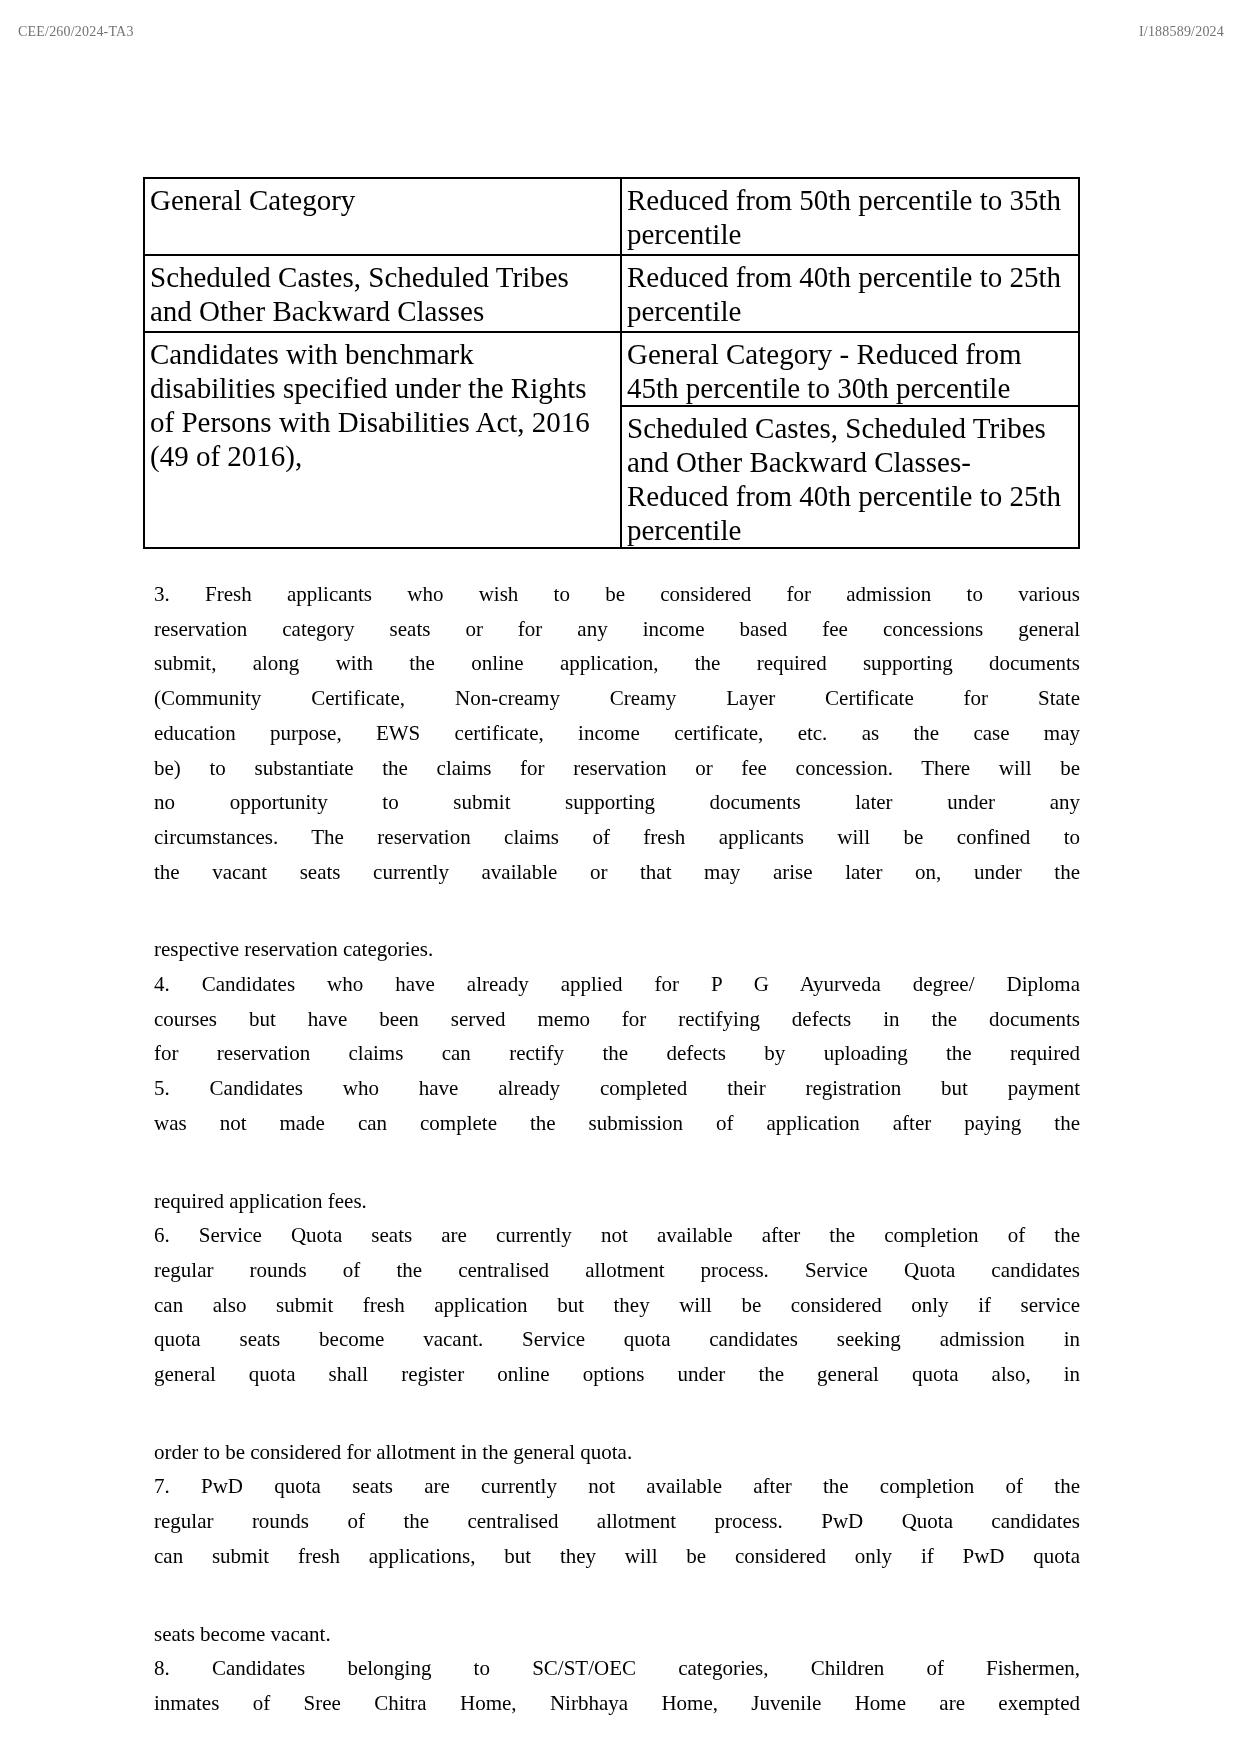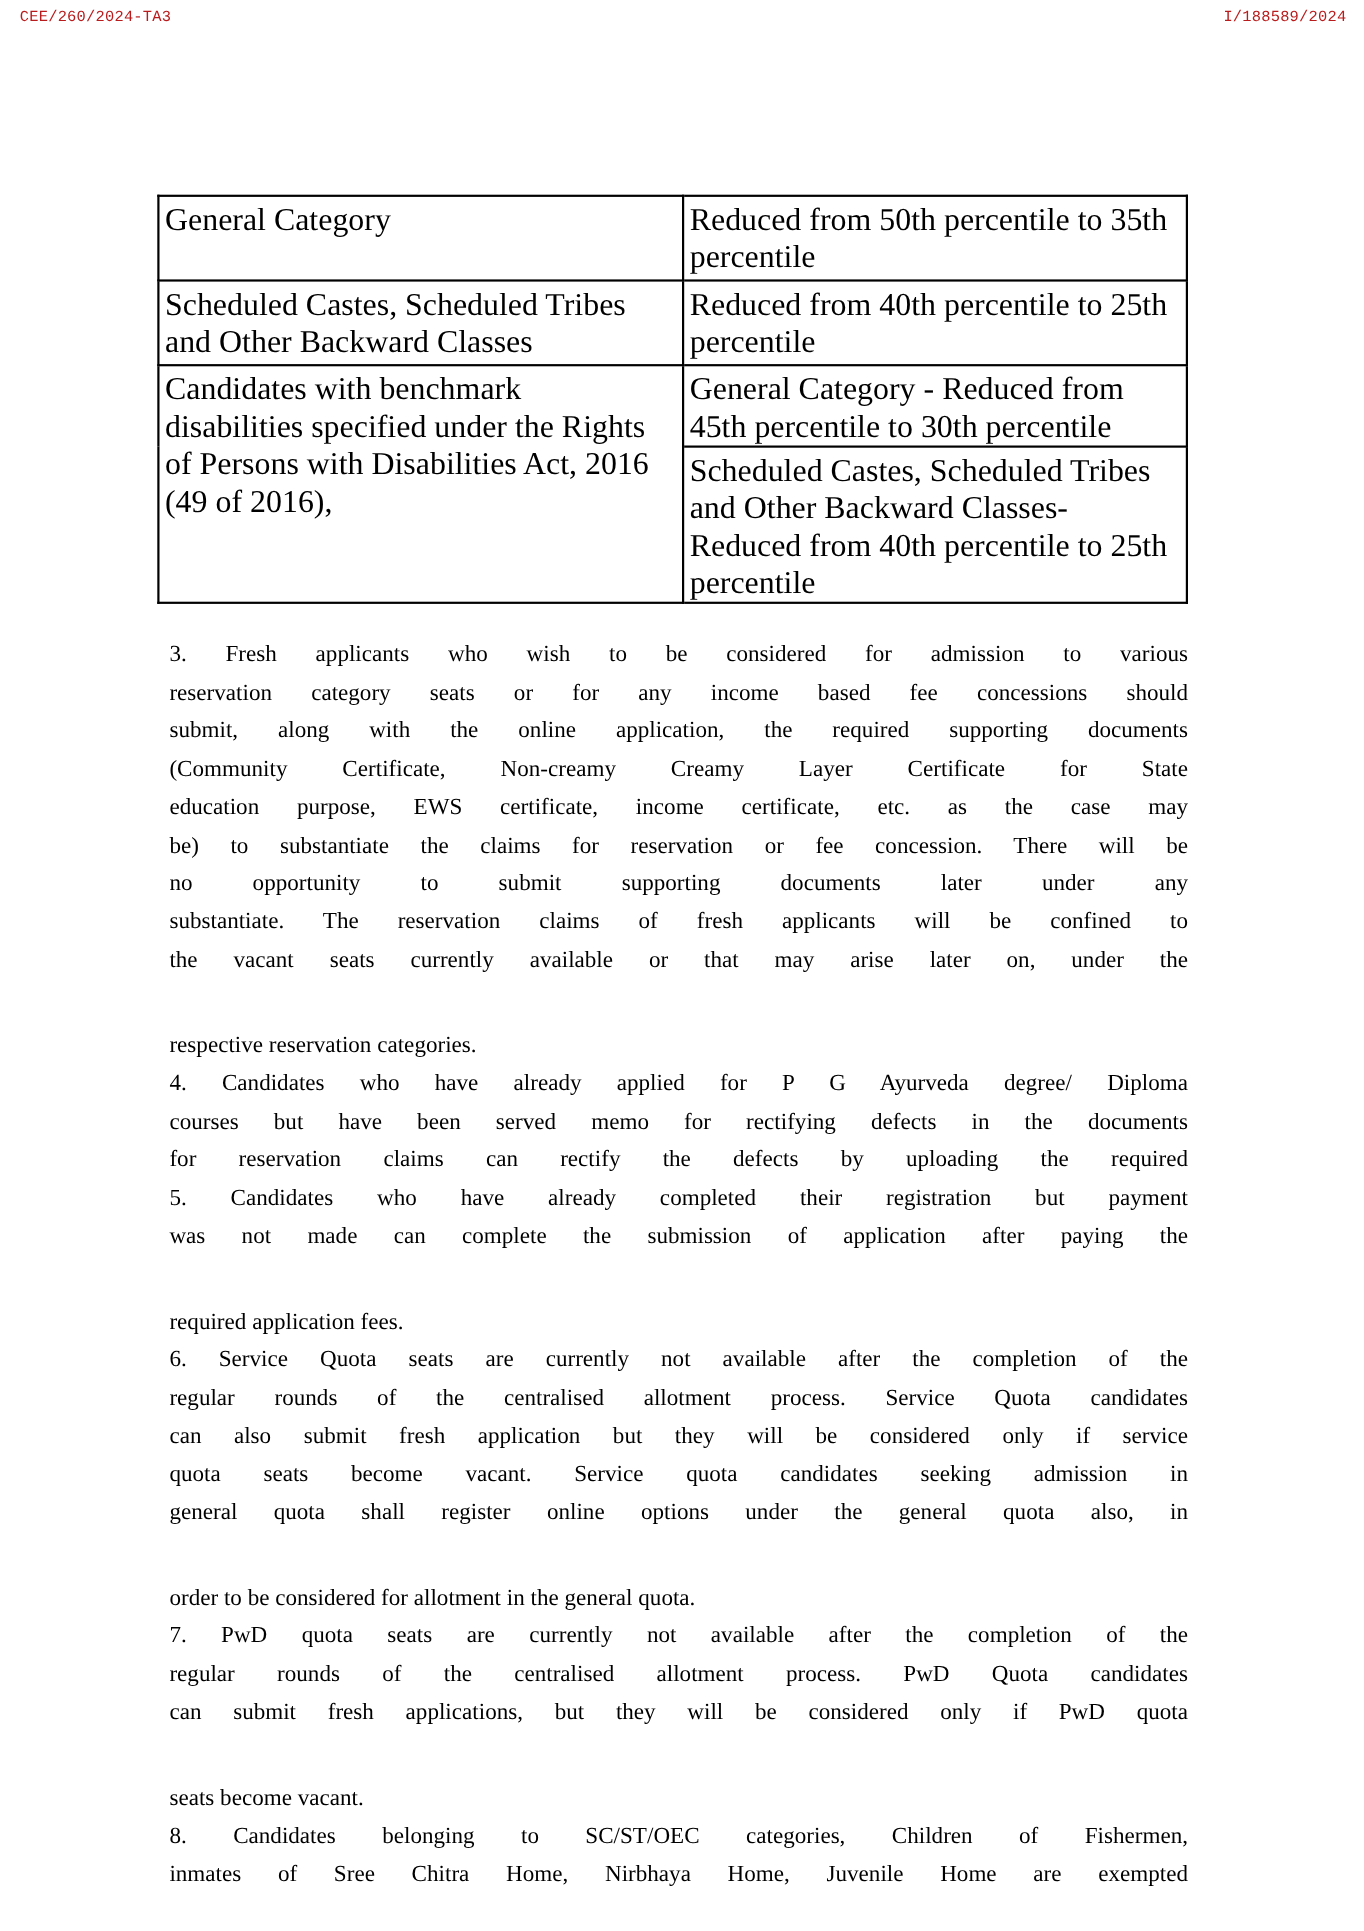--- a/index.html
+++ b/index.html
@@ -7,24 +7,24 @@
     position: relative;
     width: 1240px;
     height: 1755px;
     background: #ffffff;
     color: #000000;
     font-family: "Liberation Serif", serif;
     overflow: hidden;
   }
   .hdr {
     position: absolute;
-    top: 8px;
-    font-family: Liberation Mono, monospace;
+    top: 24px;
+    font-family: Liberation Serif, serif;
     font-size: 14px;
-    color: #b91c1c;
+    color: #737373;
     letter-spacing: 0.2px;
   }
   .hdr.left  { left: 18px; }
   .hdr.right { right: 16px; }
 
   table.cutoff {
     position: absolute;
     left: 143px;
     top: 177px;
     border-collapse: collapse;
@@ -97,27 +97,27 @@
 and Other Backward Classes-
 Reduced from 40th percentile to 25th
 percentile</td>
       </tr>
     </tbody>
   </table>
 
   <div class="bodytext">
       <div class="para">
         <div class="tline">3. Fresh applicants who wish to be considered for admission to various</div>
-        <div class="tline">reservation category seats or for any income based fee concessions should</div>
+        <div class="tline">reservation category seats or for any income based fee concessions general</div>
         <div class="tline">submit, along with the online application, the required supporting documents</div>
         <div class="tline">(Community Certificate, Non-creamy Creamy Layer Certificate for State</div>
         <div class="tline">education purpose, EWS certificate, income certificate, etc. as the case may</div>
         <div class="tline">be) to substantiate the claims for reservation or fee concession. There will be</div>
         <div class="tline">no opportunity to submit supporting documents later under any</div>
-        <div class="tline">substantiate. The reservation claims of fresh applicants will be confined to</div>
+        <div class="tline">circumstances. The reservation claims of fresh applicants will be confined to</div>
         <div class="tline">the vacant seats currently available or that may arise later on, under the</div>
         <div class="tline last">respective reservation categories.</div>
       </div>
       <div class="para">
         <div class="tline">4. Candidates who have already applied for P G Ayurveda degree/ Diploma</div>
         <div class="tline">courses but have been served memo for rectifying defects in the documents</div>
         <div class="tline">for reservation claims can rectify the defects by uploading the required</div>
       </div>
       <div class="para">
         <div class="tline">5. Candidates who have already completed their registration but payment</div>

